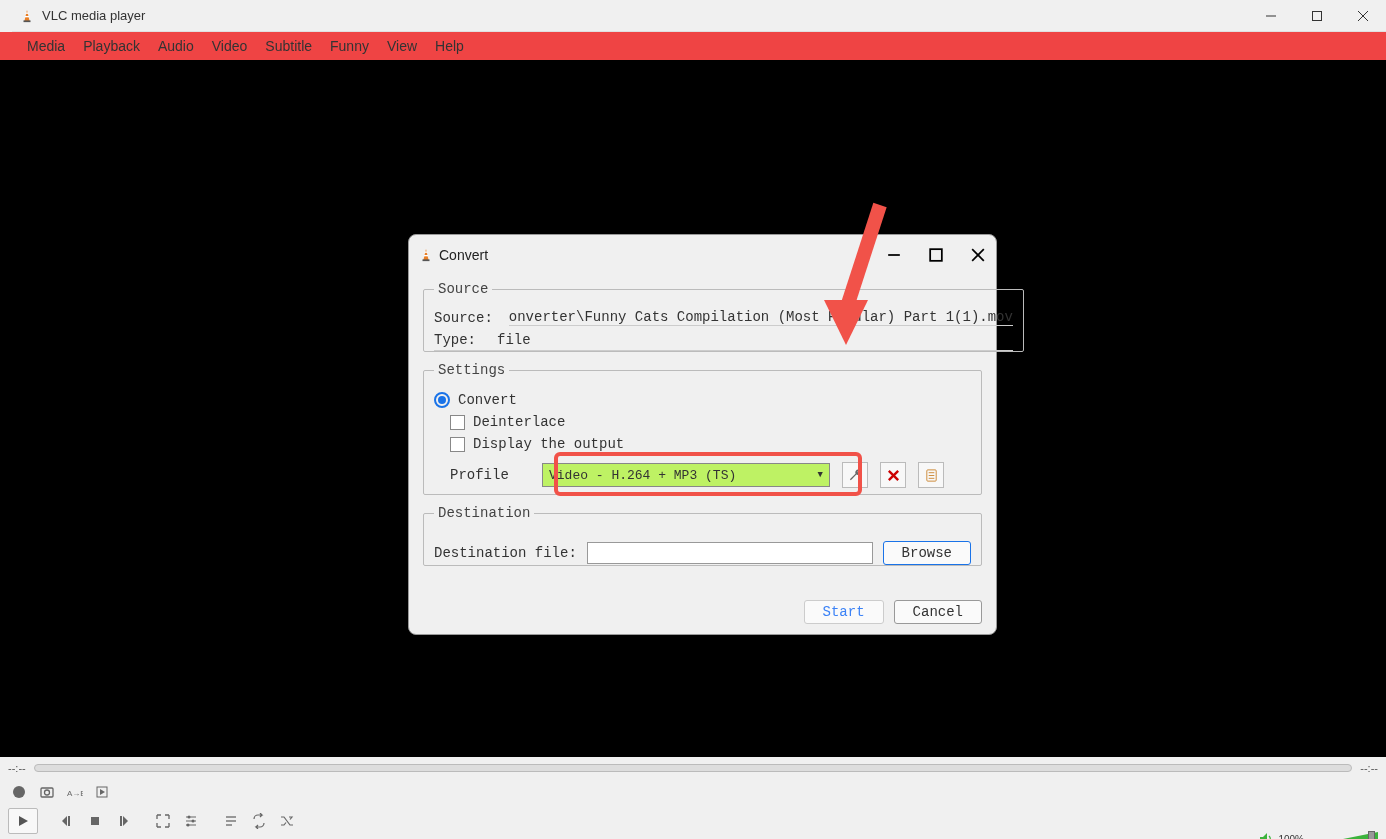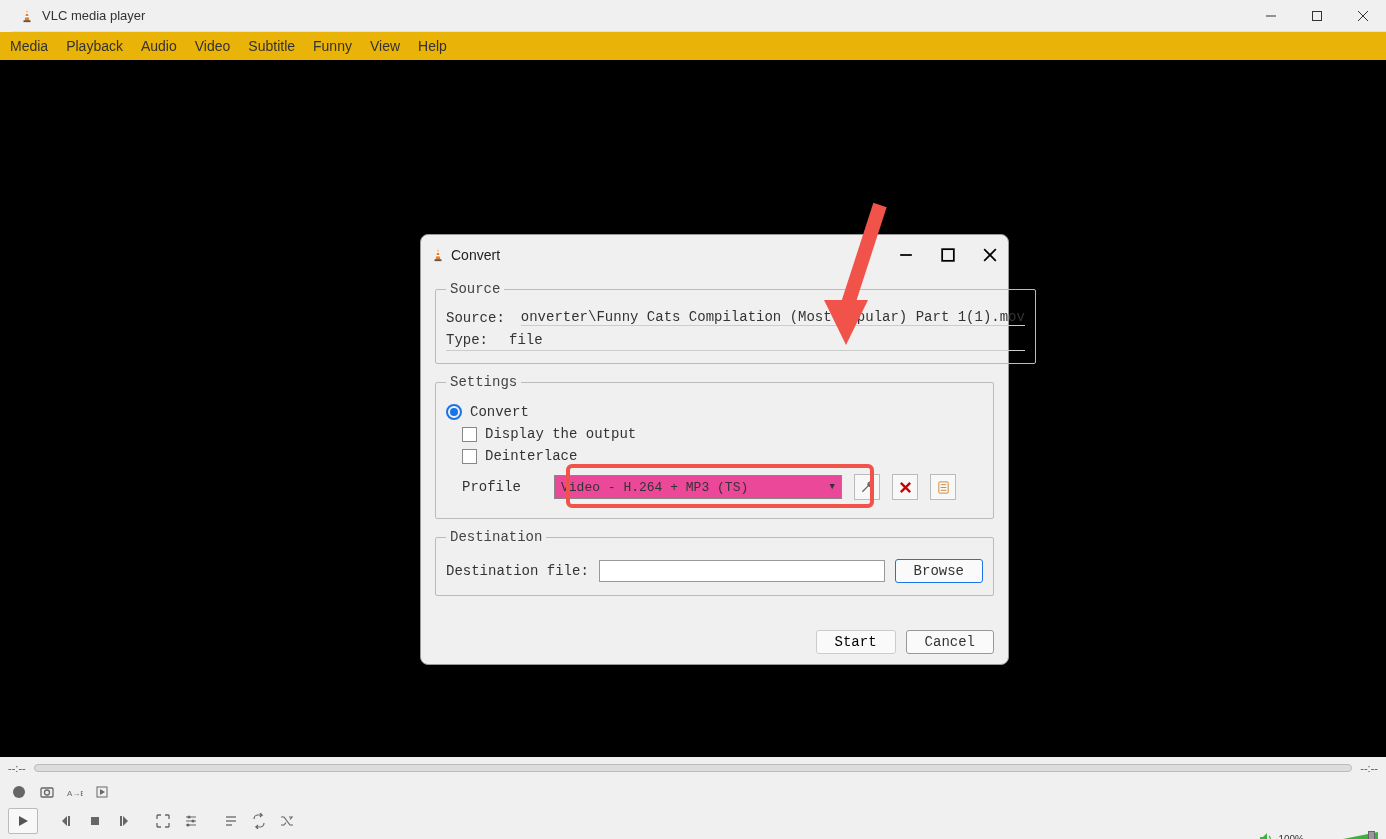--- a/index.html
+++ b/index.html
@@ -36,25 +36,25 @@
 .titlebar-controls .wbtn {
   width: 46px;
   height: 32px;
   display: flex;
   align-items: center;
   justify-content: center;
   color: #333;
 }
 .menubar {
   height: 28px;
-  background: #eab308;
+  background: #ef4444;
   display: flex;
   align-items: center;
   gap: 18px;
-  padding: 0 10px;
+  padding: 0 27px;
   font-size: 14px;
   color: #333;
 }
 .menubar span { cursor: default; }
 .video-area {
   background: #000;
   height: 697px;
   position: relative;
 }
 .seekbar {
@@ -140,21 +140,21 @@
   top: -1px;
   width: 7px;
   height: 16px;
   background: #999;
   border: 1px solid #666;
 }
 
 
 .dialog {
   position: absolute;
-  left: 420px;
+  left: 408px;
   top: 174px;
   width: 589px;
   background: #f0f0f0;
   border: 1px solid #999;
   border-radius: 8px;
   box-shadow: 0 8px 24px rgba(0,0,0,0.3);
 }
 .dialog-titlebar {
   height: 40px;
   display: flex;
@@ -172,21 +172,21 @@
   width: 16px; height: 16px;
   display: flex; align-items: center; justify-content: center;
 }
 .dialog-body {
   padding: 6px 14px 14px 14px;
 }
 fieldset {
   border: 1px solid #bbb;
   border-radius: 2px;
   margin-bottom: 10px;
-  padding: 8px 10px 12px 10px;
+  padding: 8px 10px 0 10px;
 }
 legend {
   font-family: "Courier New", monospace;
   font-size: 14px;
   color: #444;
   padding: 0 4px;
 }
 .mono {
   font-family: "Courier New", monospace;
   font-size: 14px;
@@ -242,21 +242,21 @@
   align-items: center;
   gap: 12px;
   margin: 10px 0 6px 16px;
   position: relative;
 }
 .profile-label { width: 80px; }
 .profile-select {
   width: 288px;
   height: 24px;
   border: 1px solid #888;
-  background: #ec4899;
+  background: #bef264;
   display: flex;
   align-items: center;
   padding: 0 6px;
   font-family: "Courier New", monospace;
   font-size: 13px;
   position: relative;
 }
 .dd-arrow {
   margin-left: auto;
   font-size: 9px;
@@ -273,38 +273,38 @@
 .highlight-box {
   position: absolute;
   border: 4px solid #f15249;
   border-radius: 6px;
   pointer-events: none;
 }
 .dest-row {
   display: flex;
   align-items: center;
   gap: 10px;
-  margin-top: 6px;
+  margin-top: 12px;
 }
 .dest-input {
   flex: 1;
   height: 22px;
   border: 1px solid #999;
   background: #fff;
 }
 .btn {
   padding: 3px 18px;
   background: #fafafa;
   border: 1px solid #999;
   border-radius: 3px;
   font-family: "Courier New", monospace;
   font-size: 14px;
 }
 .btn.primary { border-color: #1a73e8; }
-.btn.disabled { color: #000000; border-color: #ccc; }
+.btn.disabled { color: #3b82f6; border-color: #ccc; }
 .dialog-buttons {
   display: flex;
   justify-content: flex-end;
   gap: 10px;
   padding: 10px 14px;
 }
 .arrow-anno {
   position: absolute;
   pointer-events: none;
   z-index: 50;
@@ -402,25 +402,25 @@
 
         <div class="radio-row mono">
           <div class="radio-outer checked">
               <div class="radio-inner"></div>
             </div>
           <span>Convert</span>
         </div>
 
         <div class="check-row indent mono">
           <div class="checkbox"></div>
-          <span>Display the output</span>
+          <span>Deinterlace</span>
         </div>
         <div class="check-row indent mono">
           <div class="checkbox"></div>
-          <span>Deinterlace</span>
+          <span>Display the output</span>
         </div>
 
         <div class="profile-row mono">
           <span class="profile-label">Profile</span>
           <div class="profile-select">
             <span>Video - H.264 + MP3 (TS)</span>
             <span class="dd-arrow">▼</span>
           </div>
           <div class="icon-btn">
             <svg width="15" height="15" viewBox="0 0 16 16">

